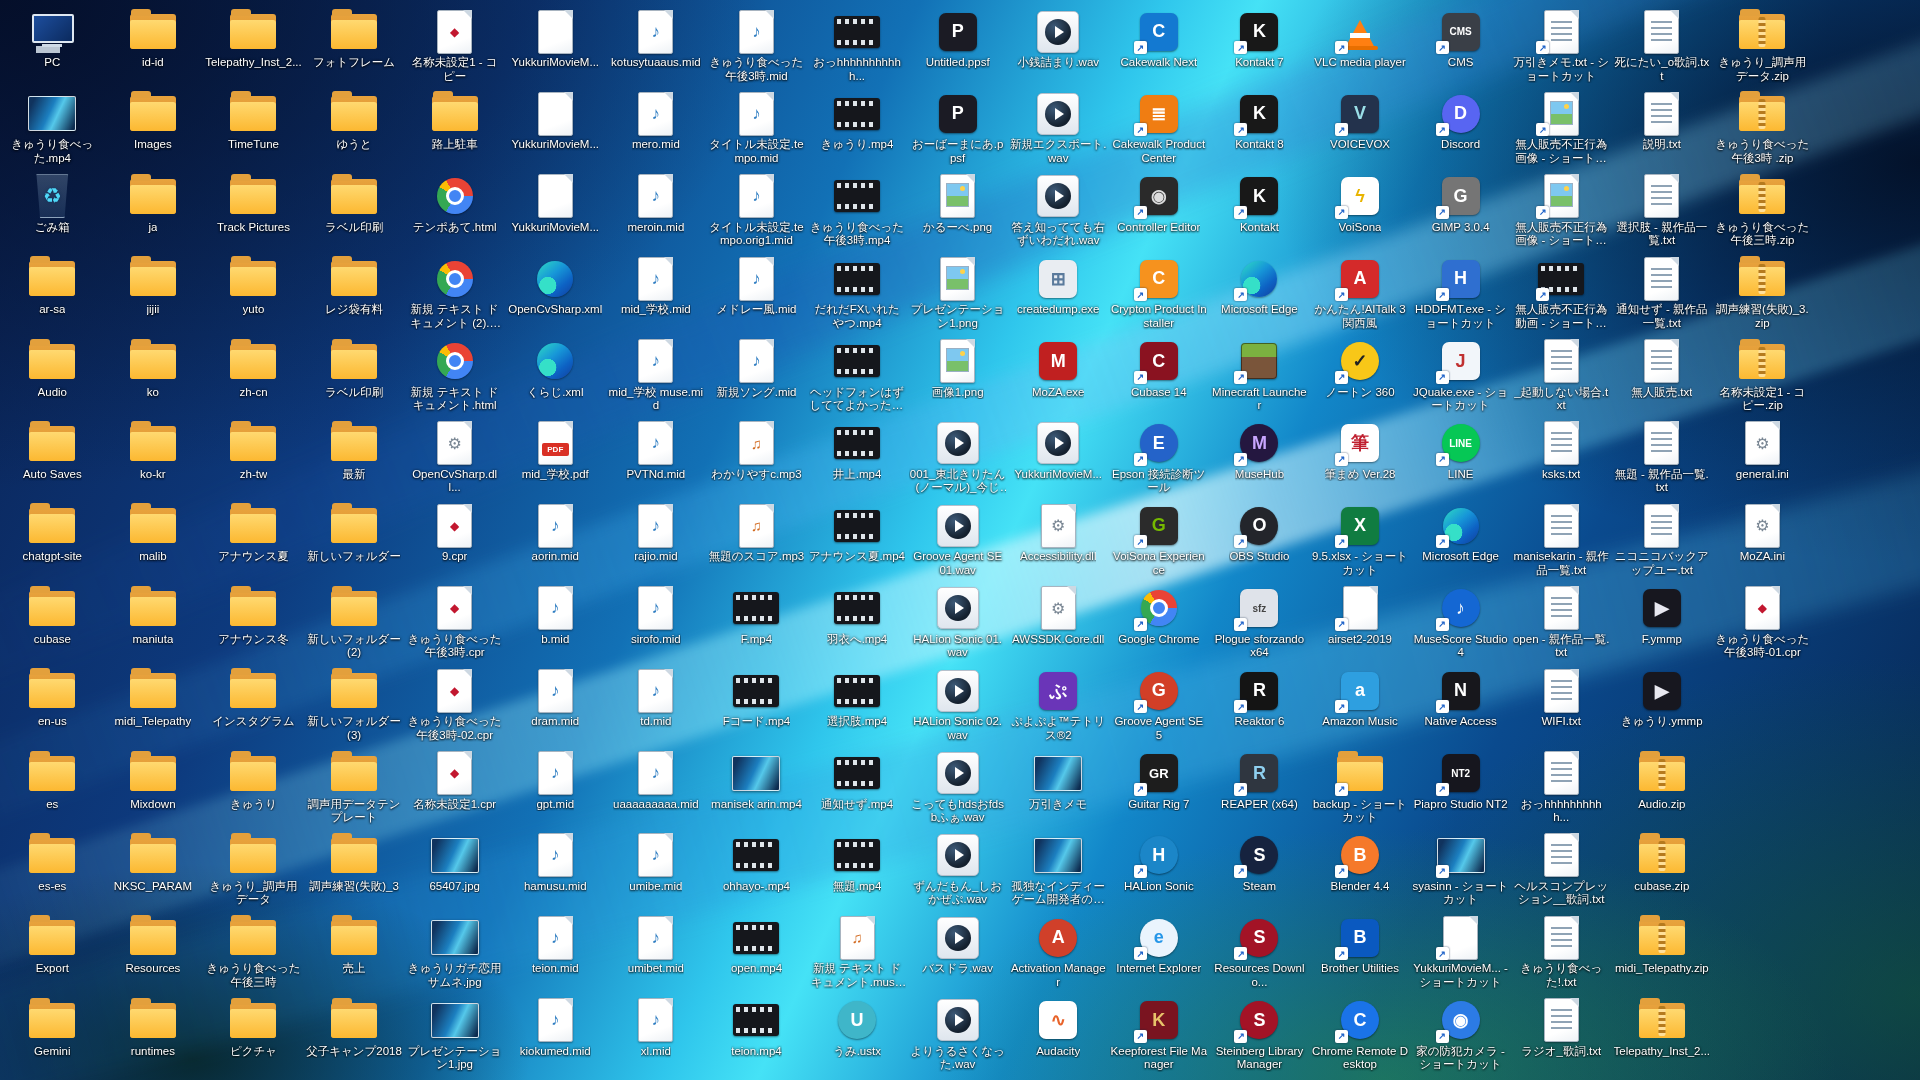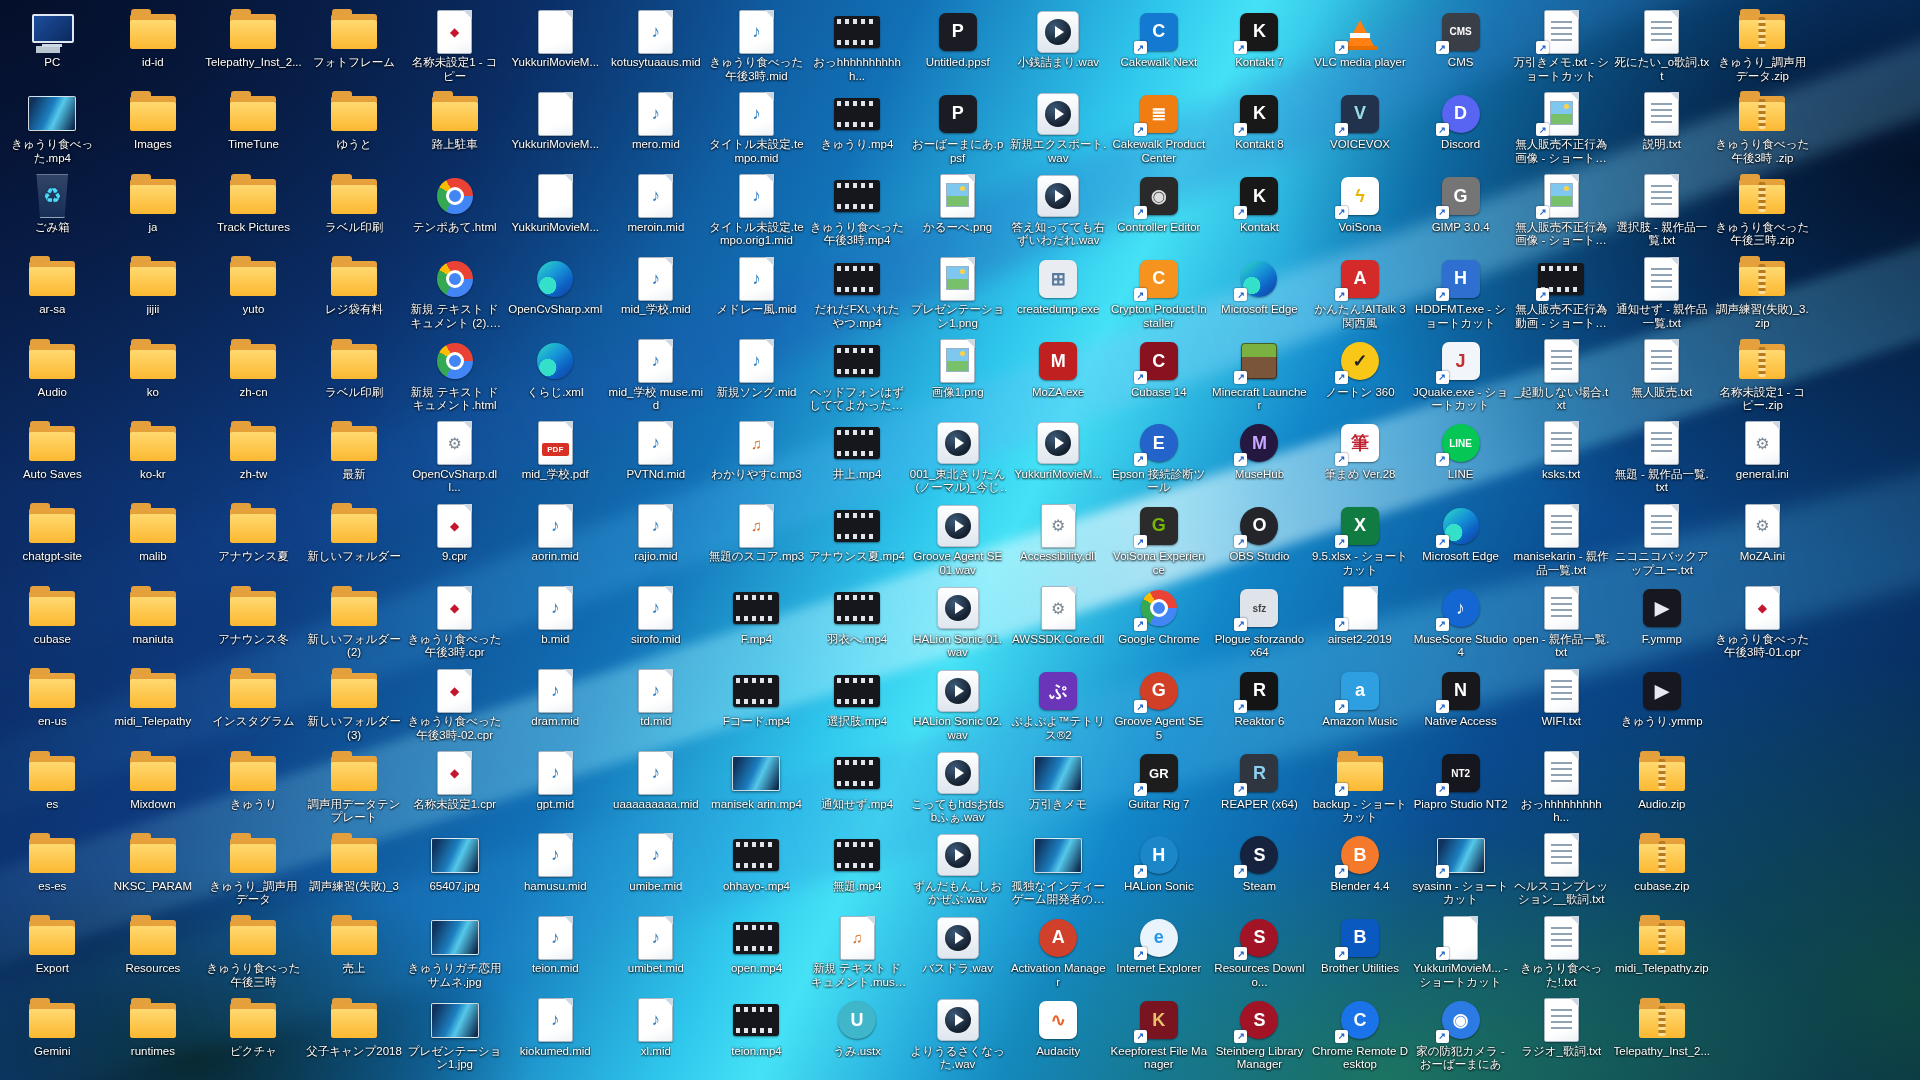--- a/index.html
+++ b/index.html
@@ -1431,21 +1431,21 @@
         </div>
         <div class="sc"></div>
       </div>
     <div class="label">YukkuriMovieM... - ショートカット</div>
   </div>
     <div class="cell" title="家の防犯カメラ - ショートカット">
     <div class="art">
         <div class="ic-app" style="background: rgb(44, 123, 229); color: rgb(255, 255, 255); border-radius: 50%; font-size: 18px;">◉</div>
         <div class="sc"></div>
       </div>
-    <div class="label">家の防犯カメラ - おーばーまにあ</div>
+    <div class="label">家の防犯カメラ - ショートカット</div>
   </div>
     <div class="cell" title="万引きメモ.txt - ショートカット">
     <div class="art">
         <div class="ic-file">
           <div class="fv fv-txt"></div>
         </div>
         <div class="sc"></div>
       </div>
     <div class="label">万引きメモ.txt - ショートカット</div>
   </div>

